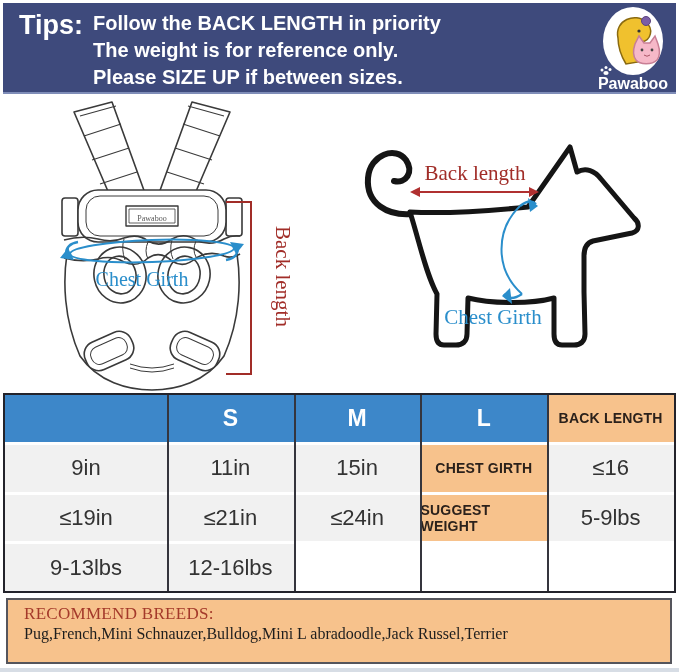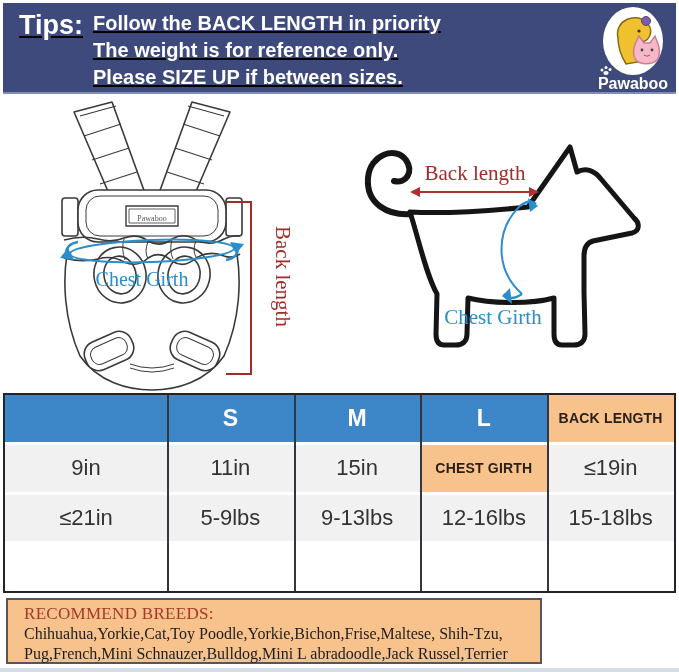--- a/index.html
+++ b/index.html
@@ -3,21 +3,21 @@
 <meta charset="utf-8">
 <style>
   * { margin:0; padding:0; box-sizing:border-box; }
   html,body { width:679px; height:672px; background:#ffffff; overflow:hidden;
               font-family:"Liberation Sans", sans-serif; }
   #stage { position:relative; width:679px; height:672px; background:#ffffff; }
 
   
   .header { position:absolute; left:3px; top:3px; width:673px; height:91px;
             background:#3E4A7C; border-bottom:2px solid #7f8db8;
-            display:flex; align-items:flex-start; padding:7px 0 0 16px;text-decoration:underline; }
+            display:flex; align-items:flex-start; padding:7px 0 0 16px; }
   .tips-label { color:#fff; font-size:27px; font-weight:bold; line-height:30px; }
   .tips-lines { margin-left:10px; display:flex; flex-direction:column; }
   .tips-line  { color:#fff; font-size:20px; font-weight:bold; line-height:27px; }
   .logo { position:absolute; right:4px; top:1px; width:78px; height:92px; }
 
   
   .diagram-zone { position:absolute; left:0; top:96px; width:679px; height:296px; background:#fff; }
   .harness-svg { position:absolute; left:28px; top:2px; }
   .dog-svg     { position:absolute; left:348px; top:38px; }
 
@@ -27,21 +27,21 @@
   .tbl-grid { position:relative; width:669px; height:196px; display:grid;
               grid-template-columns:162px 1fr 1fr 1fr 1fr;
               grid-template-rows:repeat(4, 1fr); row-gap:3px; background:#fff; }
   .cell { display:flex; align-items:center; justify-content:center; }
   .cell.head  { background:#3D87C9; color:#fff; font-size:23px; font-weight:bold; }
   .cell.label { background:#F7C28C; color:#2b211b; font-size:14px; font-weight:bold; letter-spacing:.2px; }
   .cell.data  { background:#F1F1F1; color:#333; font-size:22px;text-align:right; }
   .vline { position:absolute; top:0; bottom:0; width:2px; background:#35353d; z-index:5; }
 
   
-  .breeds { position:absolute; left:6px; top:598px; width:536px; height:66px;
+  .breeds { position:absolute; left:6px; top:598px; width:666px; height:66px;
             background:#F7C28C; border:2px solid #55555c; padding:3px 14px 0 16px;
             font-family:"Liberation Serif", serif; }
   .breeds-title { color:#A4392A; font-size:17px; line-height:21px; letter-spacing:.3px; }
   .breeds-line  { color:#1e1e1e; font-size:16px; line-height:20px; }
 
   .bottom-strip { position:absolute; left:0; right:0; bottom:0; height:4px; background:#d7dde5; }
 </style>
 </head>
 <body>
 
@@ -188,35 +188,36 @@
       <div class="cell head">S</div>
       <div class="cell head">M</div>
       <div class="cell head">L</div>
 
       <div class="cell label">BACK LENGTH</div>
       <div class="cell data">9in</div>
       <div class="cell data">11in</div>
       <div class="cell data">15in</div>
 
       <div class="cell label">CHEST GIRTH</div>
+      <div class="cell data">≤16</div>
       <div class="cell data">≤19in</div>
       <div class="cell data">≤21in</div>
-
+      <div class="cell data">≤24in</div>
+
+      <div class="cell label">SUGGEST WEIGHT</div>
       <div class="cell data">5-9lbs</div>
       <div class="cell data">9-13lbs</div>
       <div class="cell data">12-16lbs</div>
-      <div class="cell data">15-18lbs</div>
 
       <div class="vline" style="left:162px"></div>
       <div class="vline" style="left:289px"></div>
       <div class="vline" style="left:415px"></div>
       <div class="vline" style="left:542px"></div>
     </div>
   </div>
 
   <div class="breeds">
     <div class="breeds-title">RECOMMEND BREEDS:</div>
-    <div class="breeds-line">Chihuahua,Yorkie,Cat,Toy Poodle,Yorkie,Bichon,Frise,Maltese, Shih-Tzu,</div>
     <div class="breeds-line">Pug,French,Mini Schnauzer,Bulldog,Mini L abradoodle,Jack Russel,Terrier</div>
   </div>
 
   <div class="bottom-strip"></div>
 </div>
 
 </body></html>

